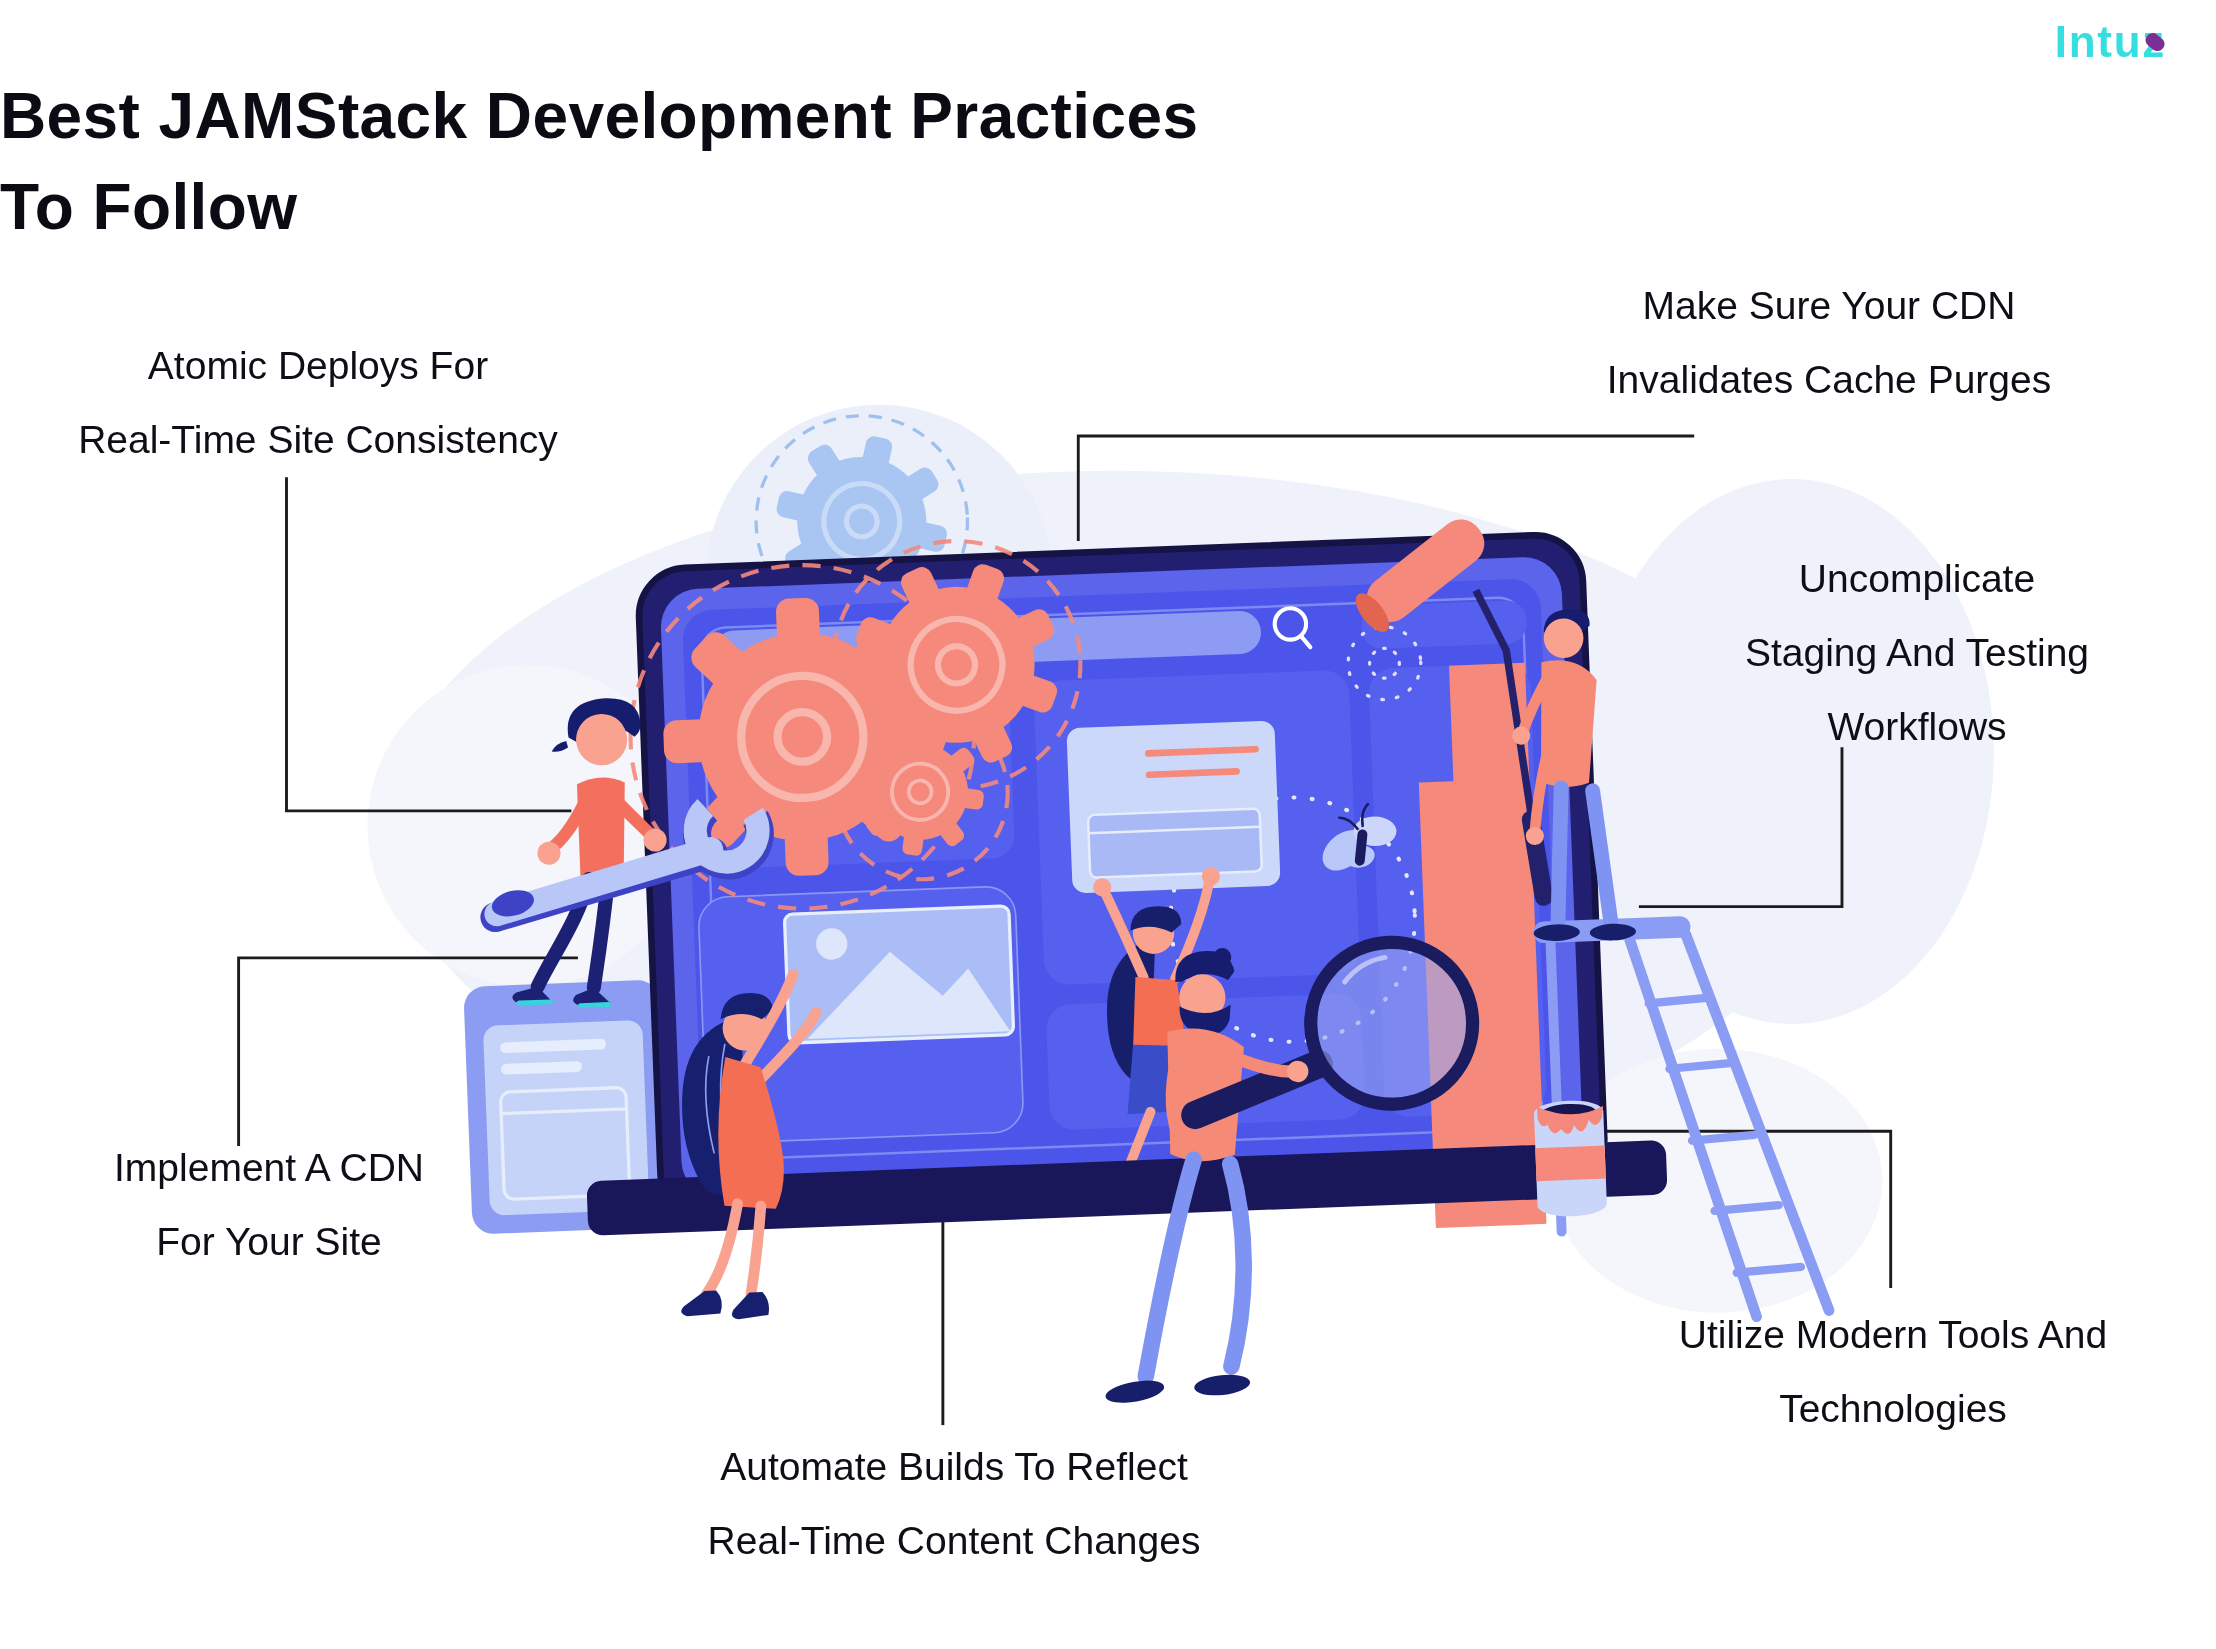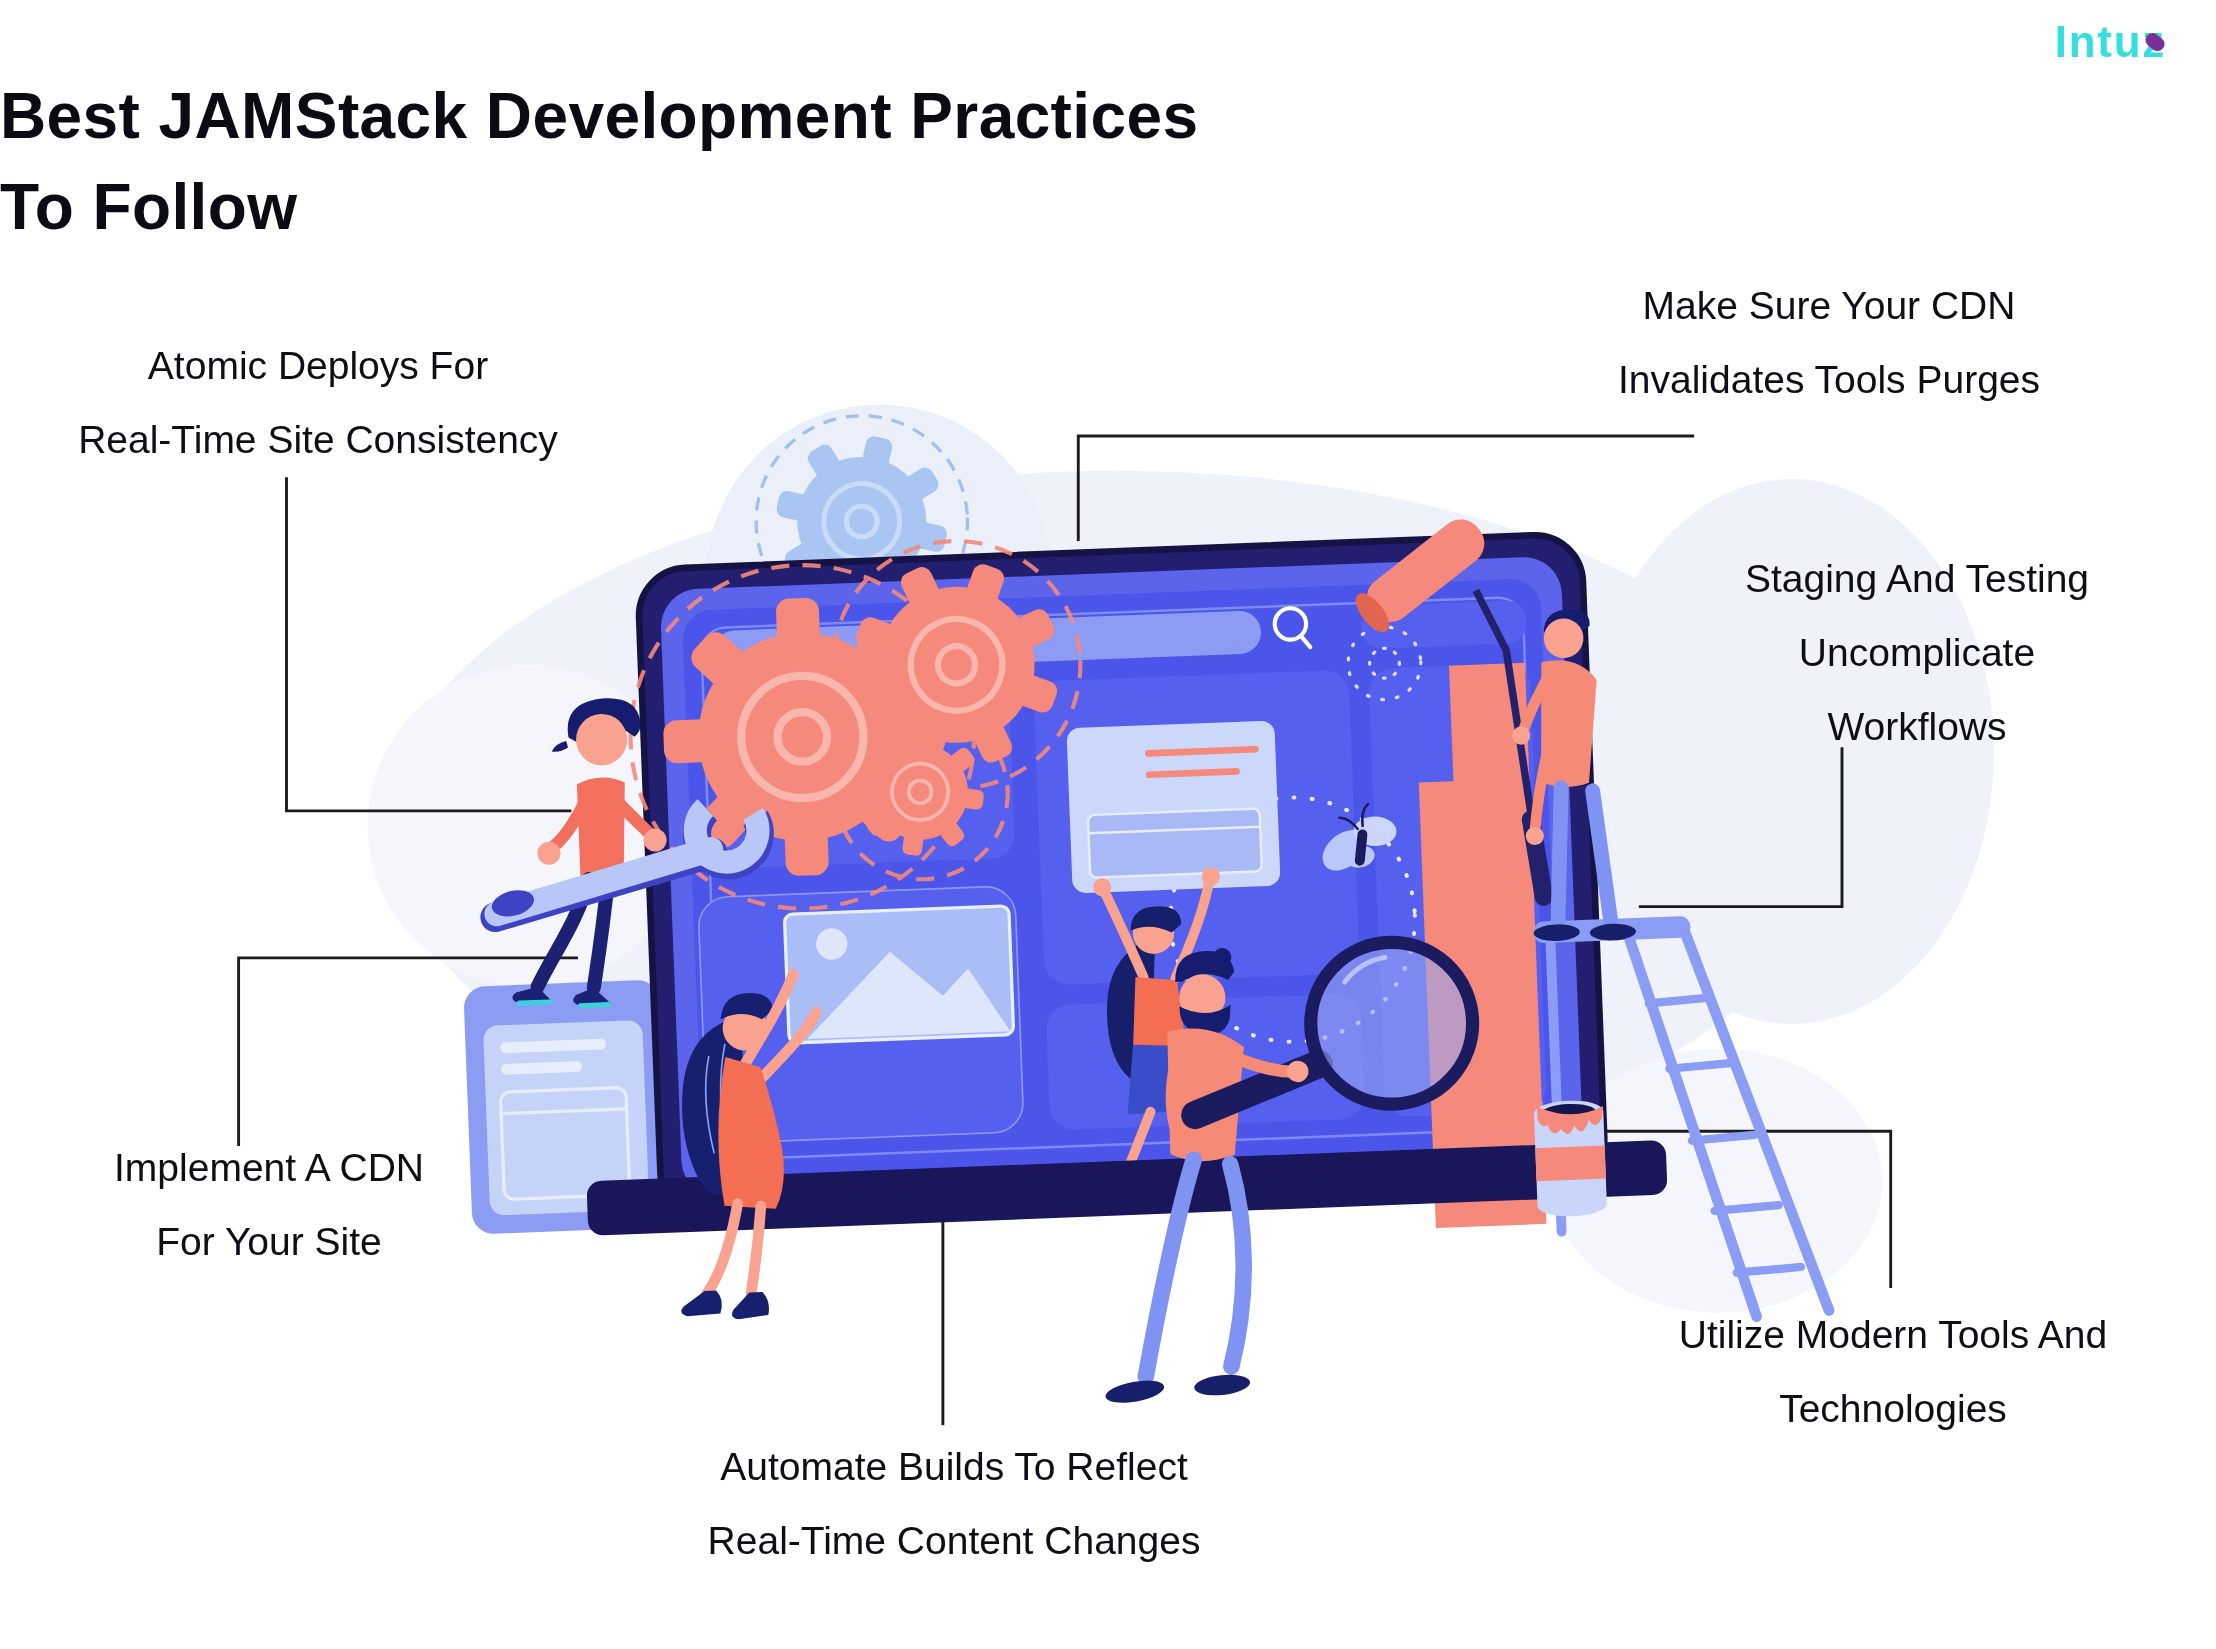--- a/index.html
+++ b/index.html
@@ -309,26 +309,26 @@
     <span>Intu</span><span class="z">z</span>
   </div>
 
   <div class="label lbl-atomic">
     <div>Atomic Deploys For</div>
     <div>Real-Time Site Consistency</div>
   </div>
 
   <div class="label lbl-cdn-cache">
     <div>Make Sure Your CDN</div>
-    <div>Invalidates Tools Purges</div>
+    <div>Invalidates Cache Purges</div>
   </div>
 
   <div class="label lbl-staging">
+    <div>Uncomplicate</div>
     <div>Staging And Testing</div>
-    <div>Uncomplicate</div>
     <div>Workflows</div>
   </div>
 
   <div class="label lbl-implement">
     <div>Implement A CDN</div>
     <div>For Your Site</div>
   </div>
 
   <div class="label lbl-automate">
     <div>Automate Builds To Reflect</div>

